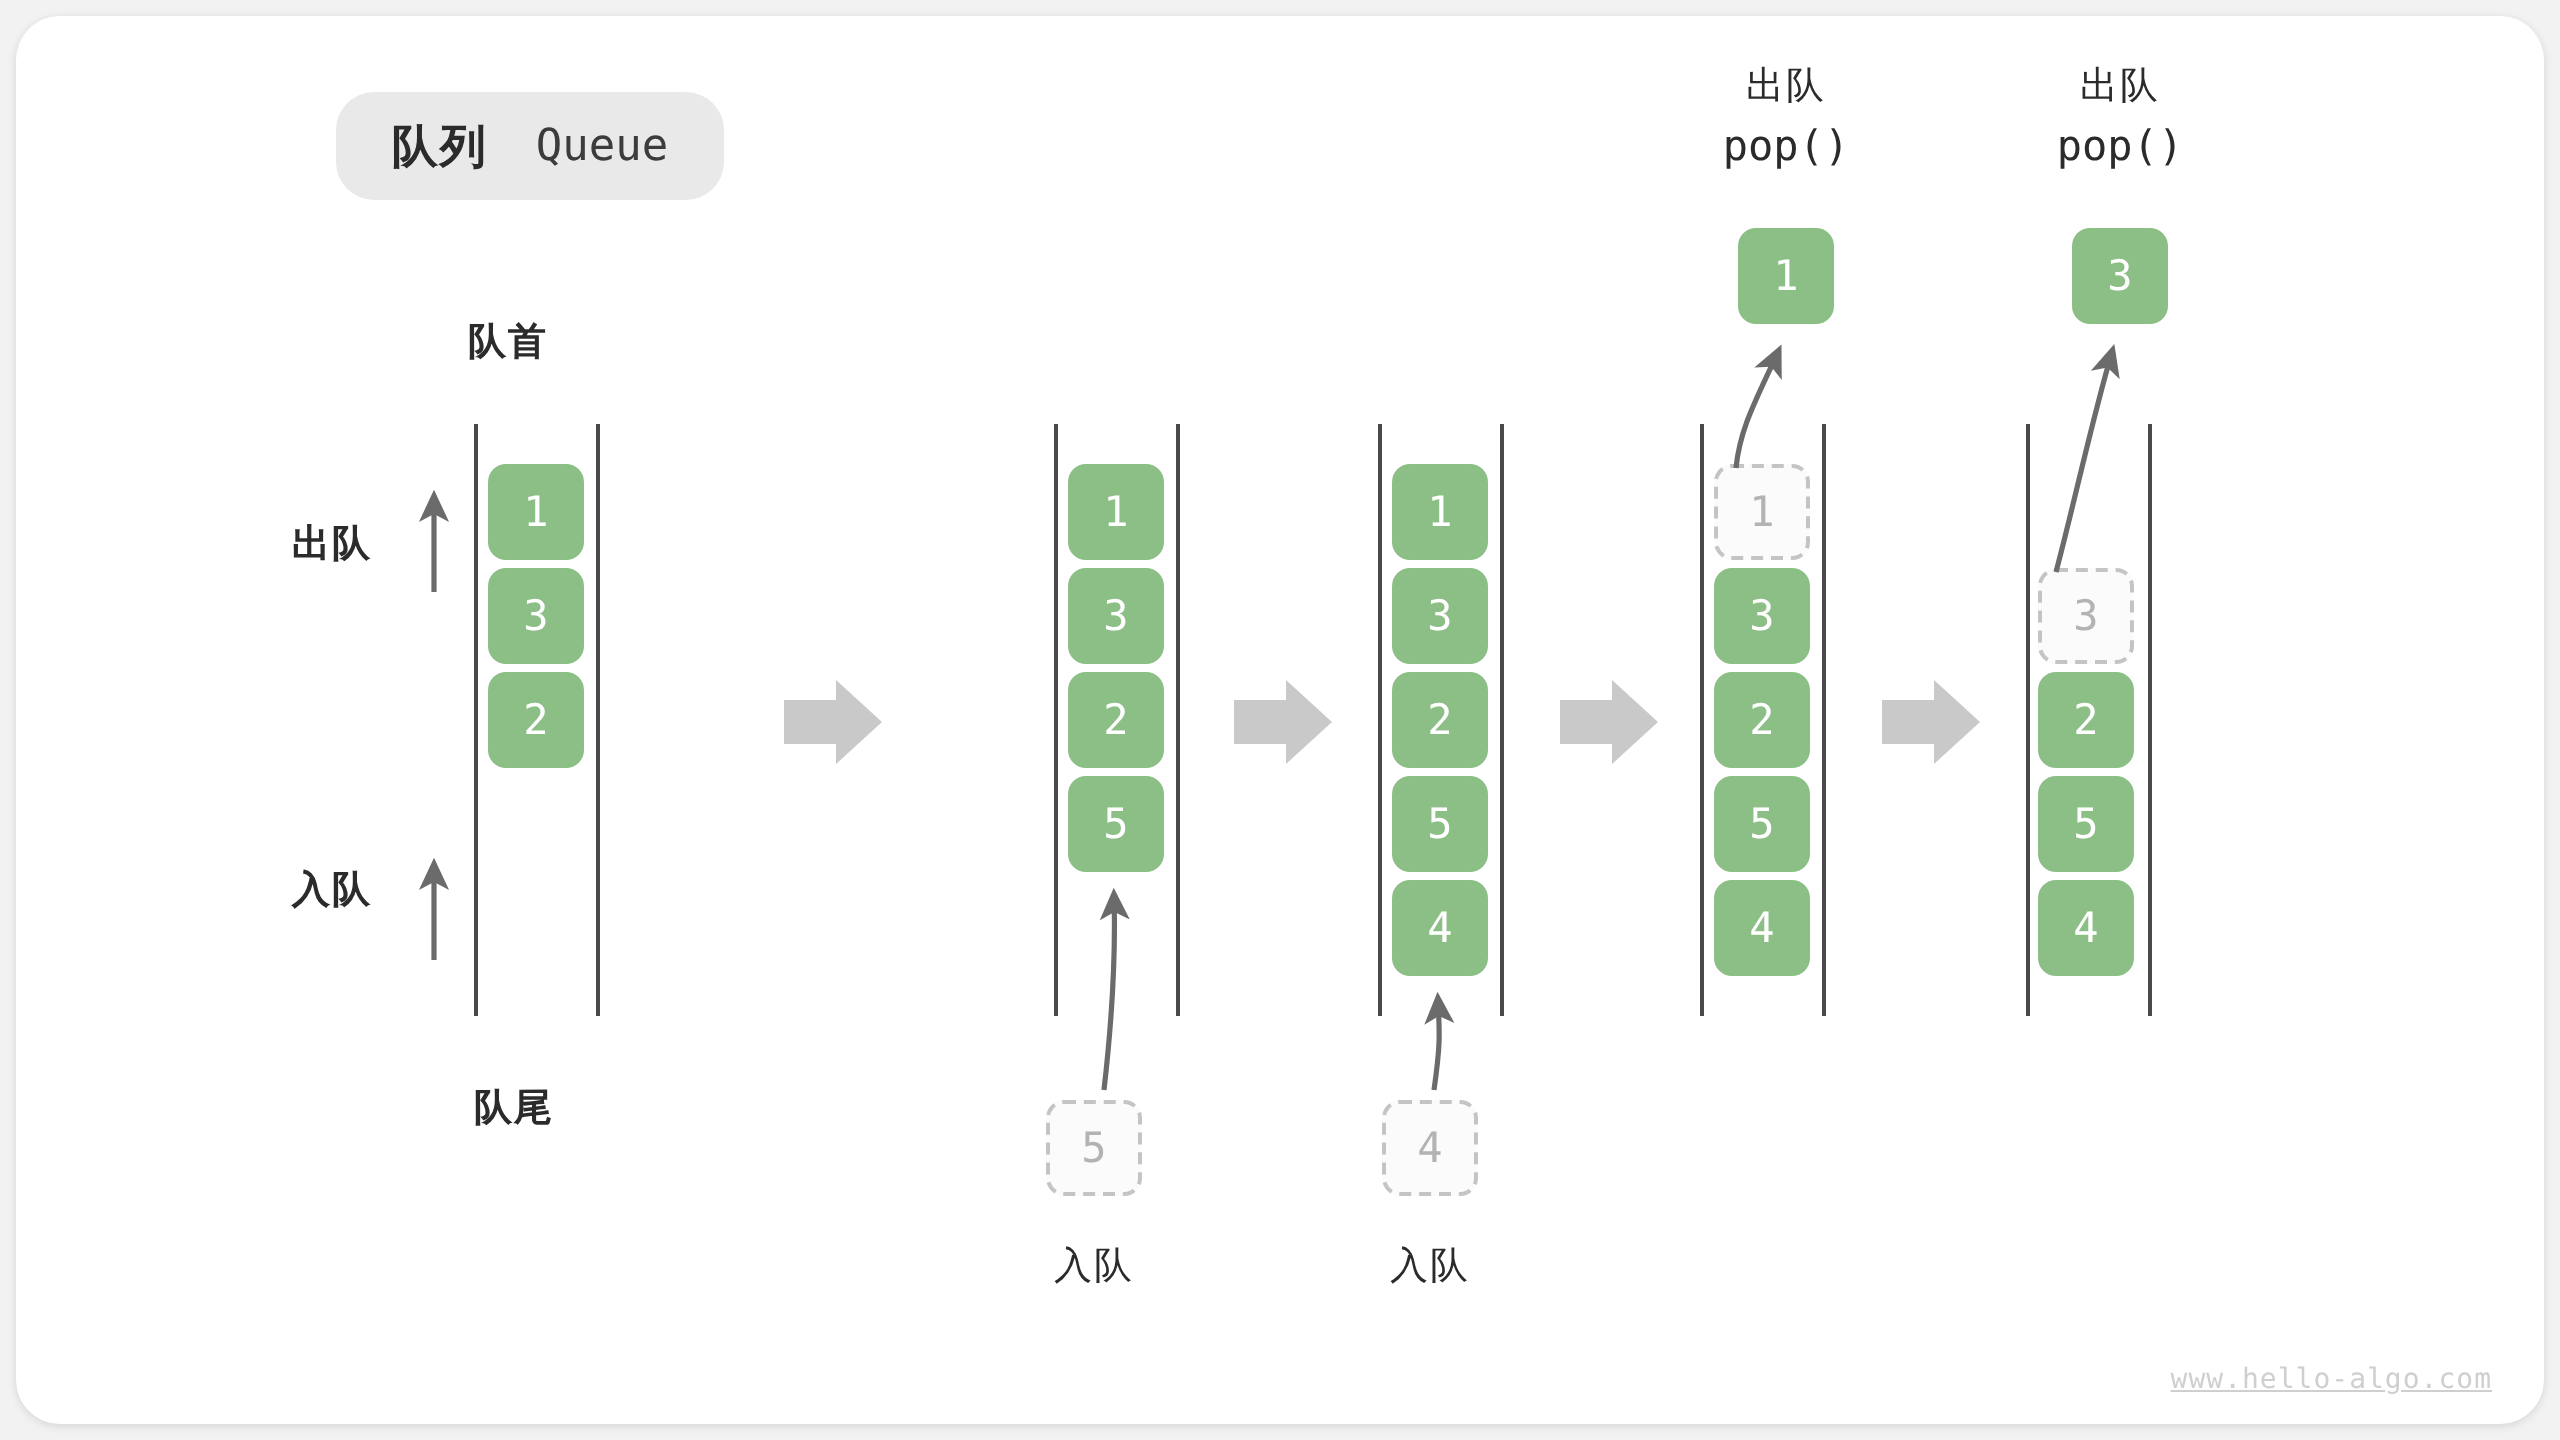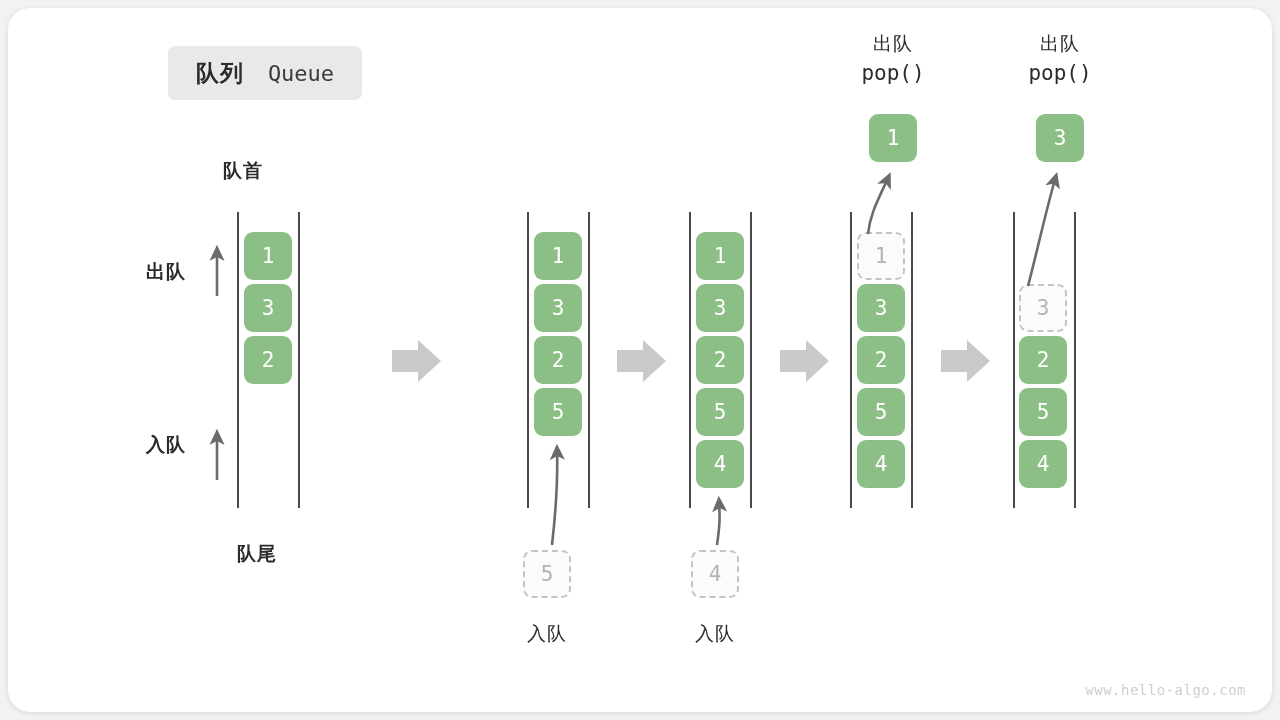--- a/index.html
+++ b/index.html
@@ -31,21 +31,21 @@
   }
 
   
   .title-badge {
     position: absolute;
     left: 168px;
     top: 46px;
     width: 194px;
     height: 54px;
     background: #e9e9e9;
-    border-radius: 7px;
+    border-radius: 19px;
     display: flex;
     align-items: center;
     justify-content: center;
     gap: 24px;
   }
   .title-cn {
     font-family: "DejaVu Sans", sans-serif;
     font-size: 23px;
     font-weight: bold;
     color: #2b2b2b;
@@ -142,34 +142,35 @@
   }
 
   .watermark {
     position: absolute;
     right: 34px;
     bottom: 22px;
     font-family: "DejaVu Sans Mono", monospace;
     font-size: 14px;
     color: #cfcfcf;
     letter-spacing: 0.5px;
+    text-decoration: underline;
   }
 </style>
 </head>
 <body>
 
 <div id="canvas">
   <div class="card"></div>
 
   <div class="title-badge">
     <span class="title-cn">队列</span>
     <span class="title-en">Queue</span>
   </div>
 
-  <div class="lbl-cn-bold" style="left:223px; top:158px;">队首</div>
+  <div class="lbl-cn-bold" style="left:234px; top:158px;">队首</div>
   <div class="lbl-cn-bold" style="left:237px; top:541px;">队尾</div>
 
   <div class="lbl-cn-bold" style="left:146px; top:259px;">出队</div>
   <div class="lbl-cn-bold" style="left:146px; top:432px;">入队</div>
 
   <div class="col">
     <div class="rail" style="left:237px; top:212px; height:296px;"></div>
     <div class="rail" style="left:298px; top:212px; height:296px;"></div>
     <div class="slot-box filled" style="left:244px; top:232px;">1</div>
     <div class="slot-box filled" style="left:244px; top:284px;">3</div>

